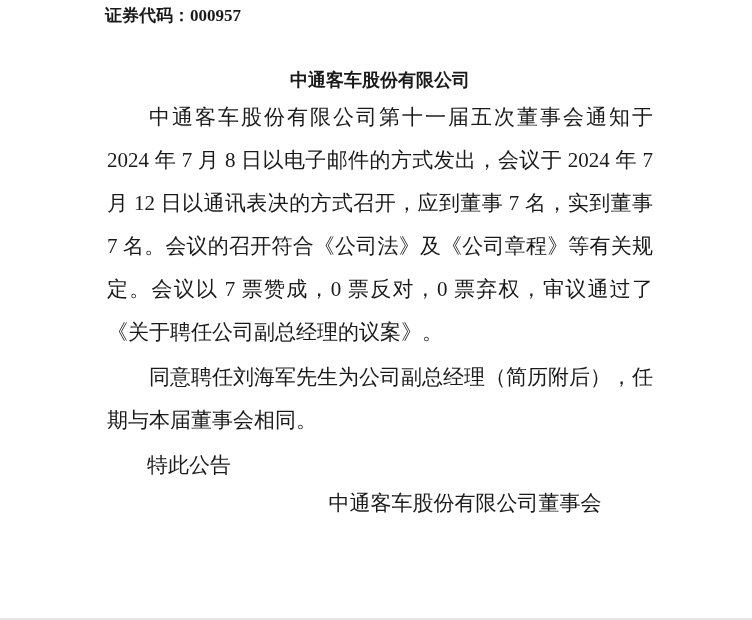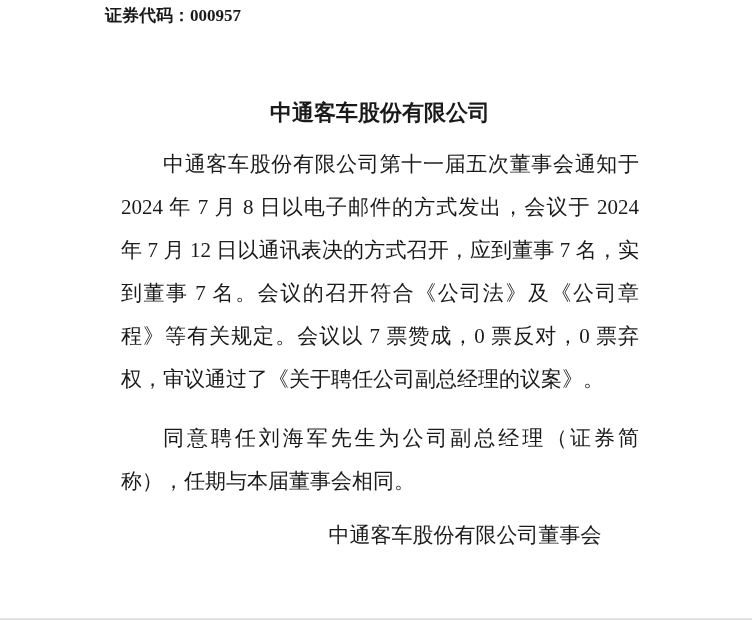--- a/index.html
+++ b/index.html
@@ -21,37 +21,37 @@
   .doc-header {
     display: flex;
     justify-content: space-between;
     align-items: flex-start;
     font-weight: bold;
     font-size: 17px;
     line-height: 20px;
     white-space: nowrap;
   }
   .titles {
-    margin-top: 73px;
+    margin-top: 40px;
     text-align: center;
     font-weight: bold;
-    font-size: 22px;
+    font-size: 18px;
   }
   .title-line1 { line-height: 28px; }
   .title-line2 { line-height: 28px; margin-top: 16px; }
   .disclaimer {
     margin: 9px 0 0 0;
     font-size: 19px;
     line-height: 32px;
     text-indent: 2em;
     text-align: justify;
     color: #222222;
   }
   .para {
-    margin: 16px;
+    margin: 2px;
     font-size: 21px;
     line-height: 43px;
     text-indent: 2em;
     text-align: justify;
   }
   .closing {
     margin: 0;
     font-size: 21px;
     line-height: 43px;
     text-indent: 2em;
@@ -82,20 +82,21 @@
     <span>证券代码：000957</span>
   </div>
 
   <div class="titles">
     <div class="title-line1">中通客车股份有限公司</div>
   </div>
 
 
   <p class="para">中通客车股份有限公司第十一届五次董事会通知于 2024 年 7 月 8 日以电子邮件的方式发出，会议于 2024 年 7 月 12 日以通讯表决的方式召开，应到董事 7 名，实到董事 7 名。会议的召开符合《公司法》及《公司章程》等有关规定。会议以 7 票赞成，0 票反对，0 票弃权，审议通过了《关于聘任公司副总经理的议案》。</p>
 
-  <p class="para">同意聘任刘海军先生为公司副总经理（证券简称），任期与本届董事会相同。</p>
+  <p class="para">同意聘任刘海军先生为公司副总经理（简历附后），任期与本届董事会相同。</p>
 
+  <p class="closing">特此公告</p>
 
   <p class="signature-line">中通客车股份有限公司董事会</p>
 
 </div>
 
 <div class="bottom-edge"></div>
 
 </body></html>

